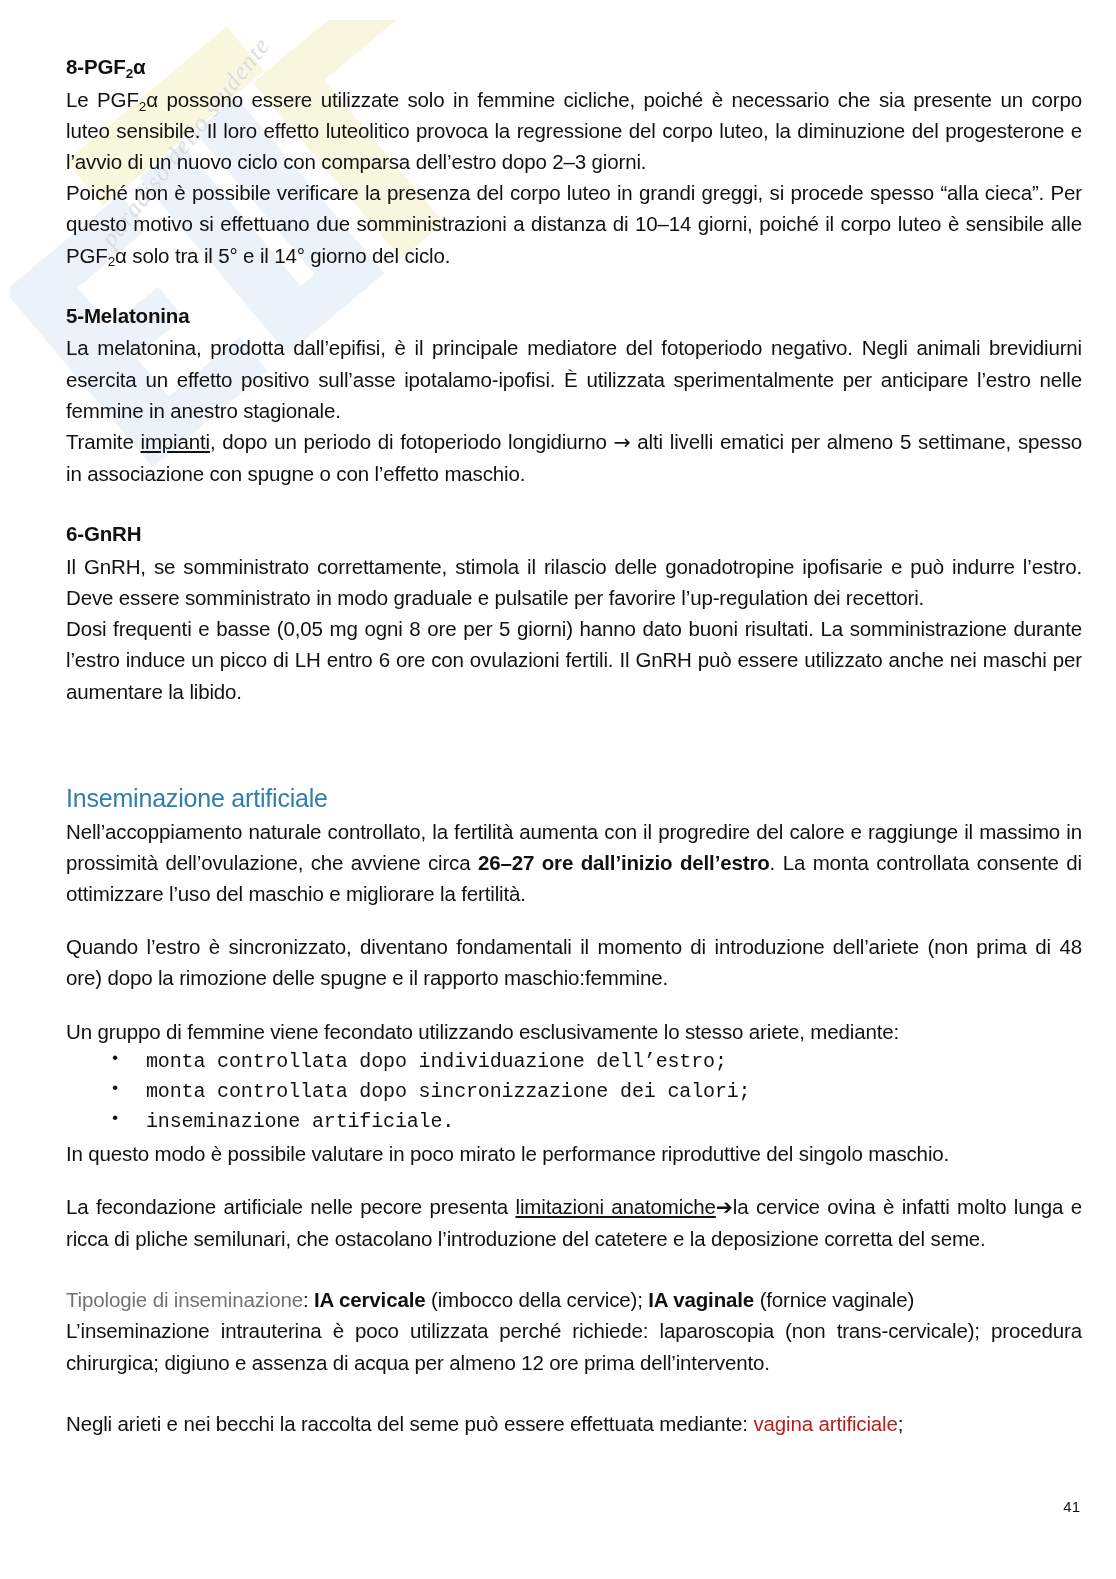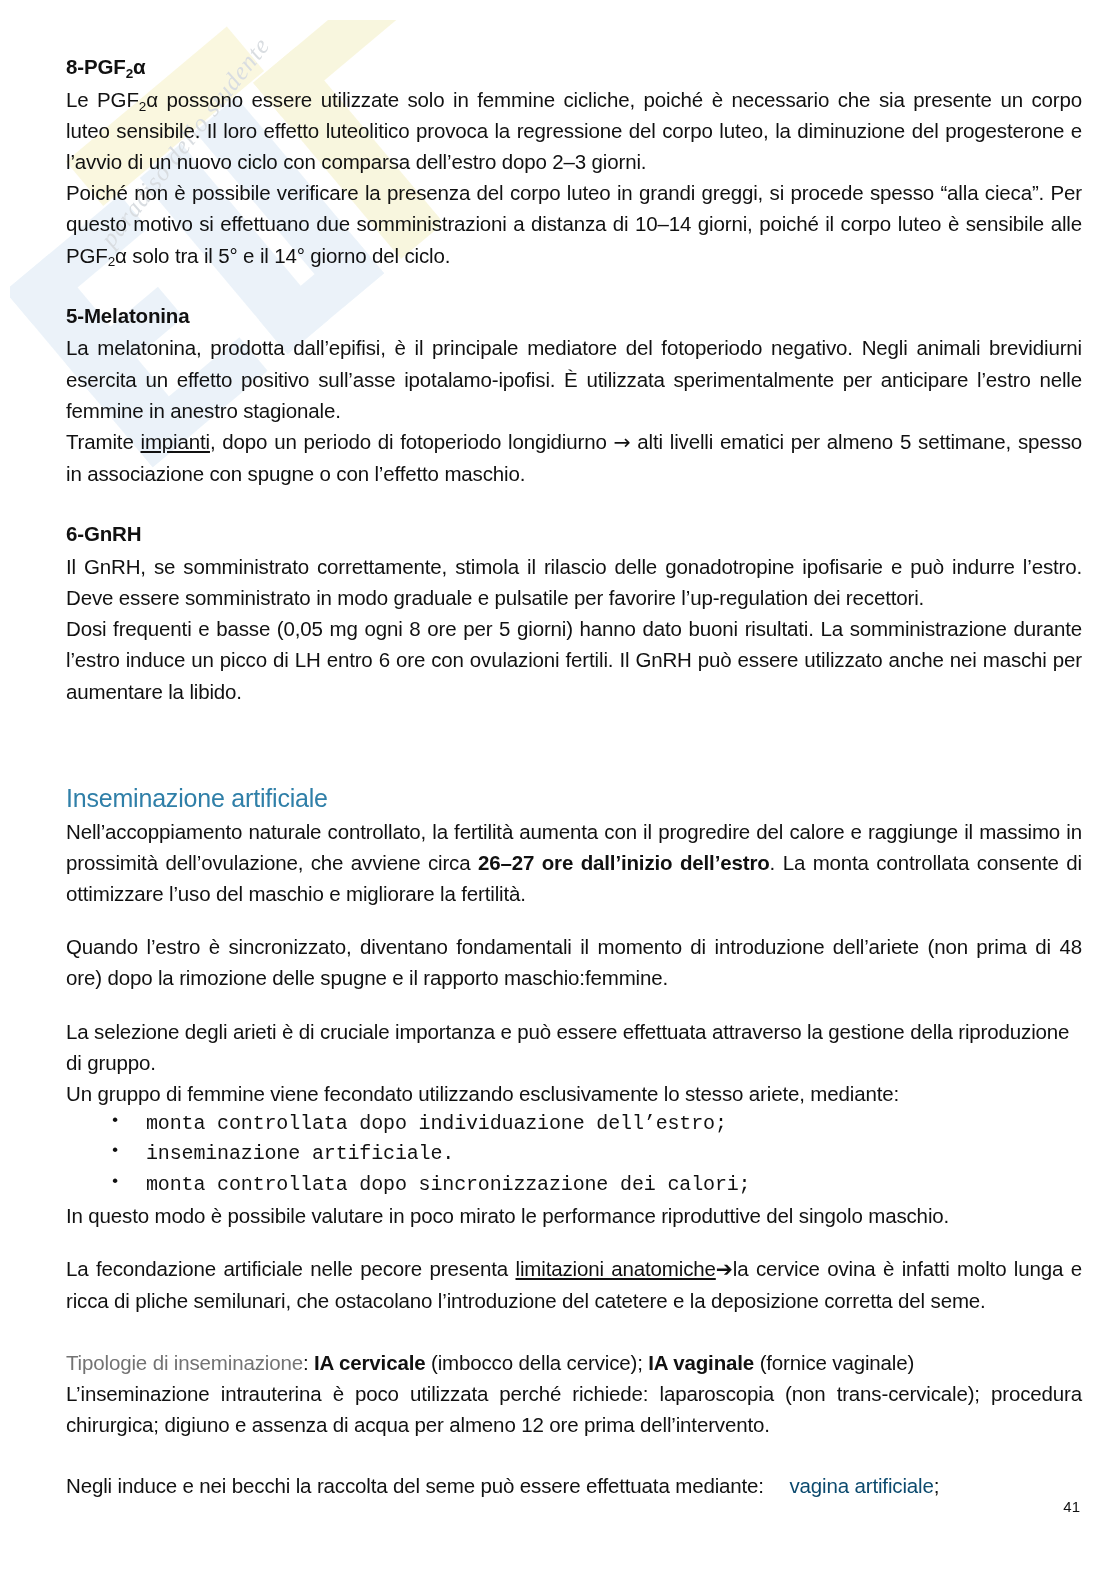--- a/index.html
+++ b/index.html
@@ -87,22 +87,21 @@
     color: #2f7fa8;
     font-size: 25px;
     font-weight: normal;
     line-height: 1.4;
     letter-spacing: -0.2px;
   }
   .purple {
     color: #737373;
   }
   .red {
-    color: #0c4a6e;
-    margin-left: 20px;
+    color: #b91c1c;
   }
   .bold { font-weight: bold; text-align: right; }
   .uline { text-decoration: underline; }
   sub {
     font-size: 0.66em;
     vertical-align: baseline;
     position: relative;
     bottom: -0.28em;
   }
   .arrow { font-family: "DejaVu Sans", sans-serif; }
@@ -187,41 +186,40 @@
 
     <h2 class="blue-head">Inseminazione artificiale</h2>
     <p class="para"><span>Nell’accoppiamento naturale controllato, la fertilità aumenta con il progredire del calore e raggiunge il massimo in prossimità dell’ovulazione, che avviene circa </span><span class="bold">26–27 ore dall’inizio dell’estro</span><span>. La monta controllata consente di ottimizzare l’uso del maschio e migliorare la fertilità.</span></p>
 
     <div class="gap-sm"></div>
 
     <p class="para">Quando l’estro è sincronizzato, diventano fondamentali il momento di introduzione dell’ariete (non prima di 48 ore) dopo la rimozione delle spugne e il rapporto maschio:femmine.</p>
 
     <div class="gap-sm"></div>
 
-    <p class="para left">La selezione degli arieti è di cruciale importanza e può essere effettuata attraverso la gestione della riproduzione di gruppo.</p>
     <p class="para left">Un gruppo di femmine viene fecondato utilizzando esclusivamente lo stesso ariete, mediante:</p>
 
     <ul class="bullets">
       <li>monta controllata dopo individuazione dell’estro;</li>
+      <li>monta controllata dopo sincronizzazione dei calori;</li>
       <li>inseminazione artificiale.</li>
-      <li>monta controllata dopo sincronizzazione dei calori;</li>
     </ul>
 
     <p class="para left">In questo modo è possibile valutare in poco mirato le performance riproduttive del singolo maschio.</p>
 
     <div class="gap-sm"></div>
 
     <p class="para"><span>La fecondazione artificiale nelle pecore presenta </span><span class="uline">limitazioni anatomiche</span><span class="arrow bold">➔</span><span>la cervice ovina è infatti molto lunga e ricca di pliche semilunari, che ostacolano l’introduzione del catetere e la deposizione corretta del seme.</span></p>
 
     <div class="gap-md"></div>
 
     <p class="para left"><span class="purple">Tipologie di inseminazione</span><span>: </span><span class="bold">IA cervicale</span><span> (imbocco della cervice); </span><span class="bold">IA vaginale</span><span> (fornice vaginale)</span></p>
     <p class="para">L’inseminazione intrauterina è poco utilizzata perché richiede: laparoscopia (non trans-cervicale); procedura chirurgica; digiuno e assenza di acqua per almeno 12 ore prima dell’intervento.</p>
 
     <div class="gap-md"></div>
 
-    <p class="para"><span>Negli induce e nei becchi la raccolta del seme può essere effettuata mediante: </span><span class="red">vagina artificiale</span><span>;</span></p>
+    <p class="para"><span>Negli arieti e nei becchi la raccolta del seme può essere effettuata mediante: </span><span class="red">vagina artificiale</span><span>;</span></p>
 
   </div>
 
   <div class="page-number">41</div>
 
 </div>
 
 </body></html>

